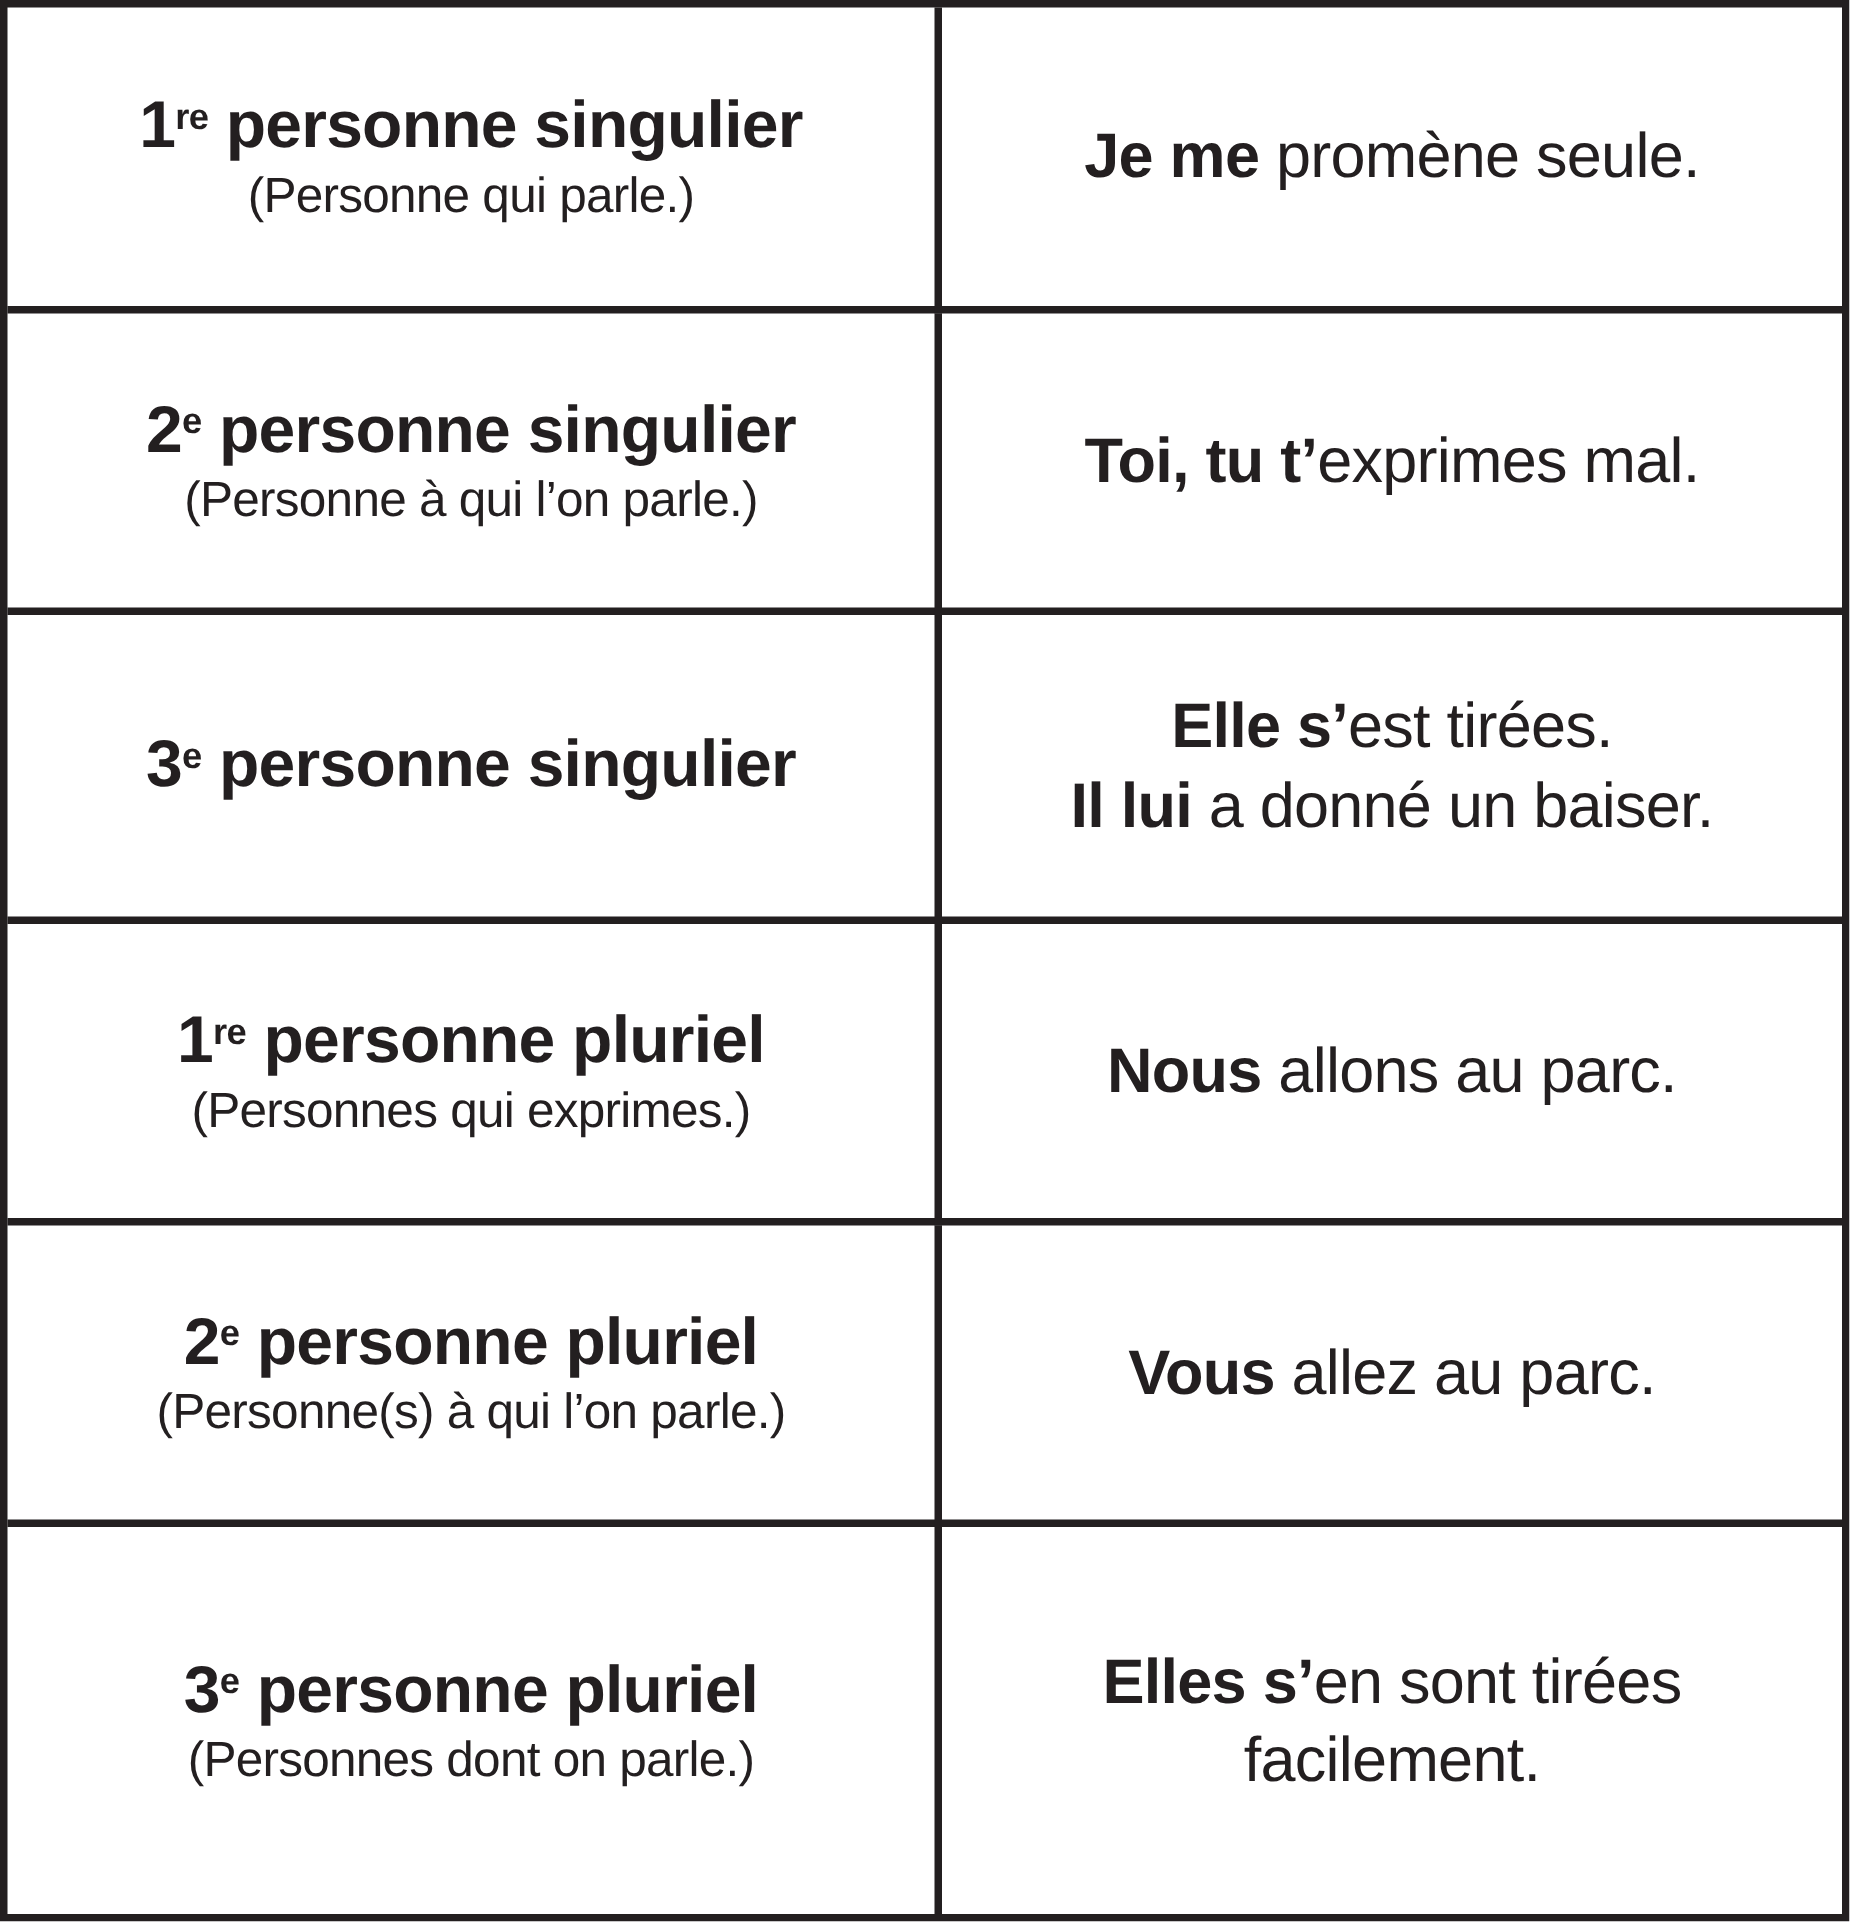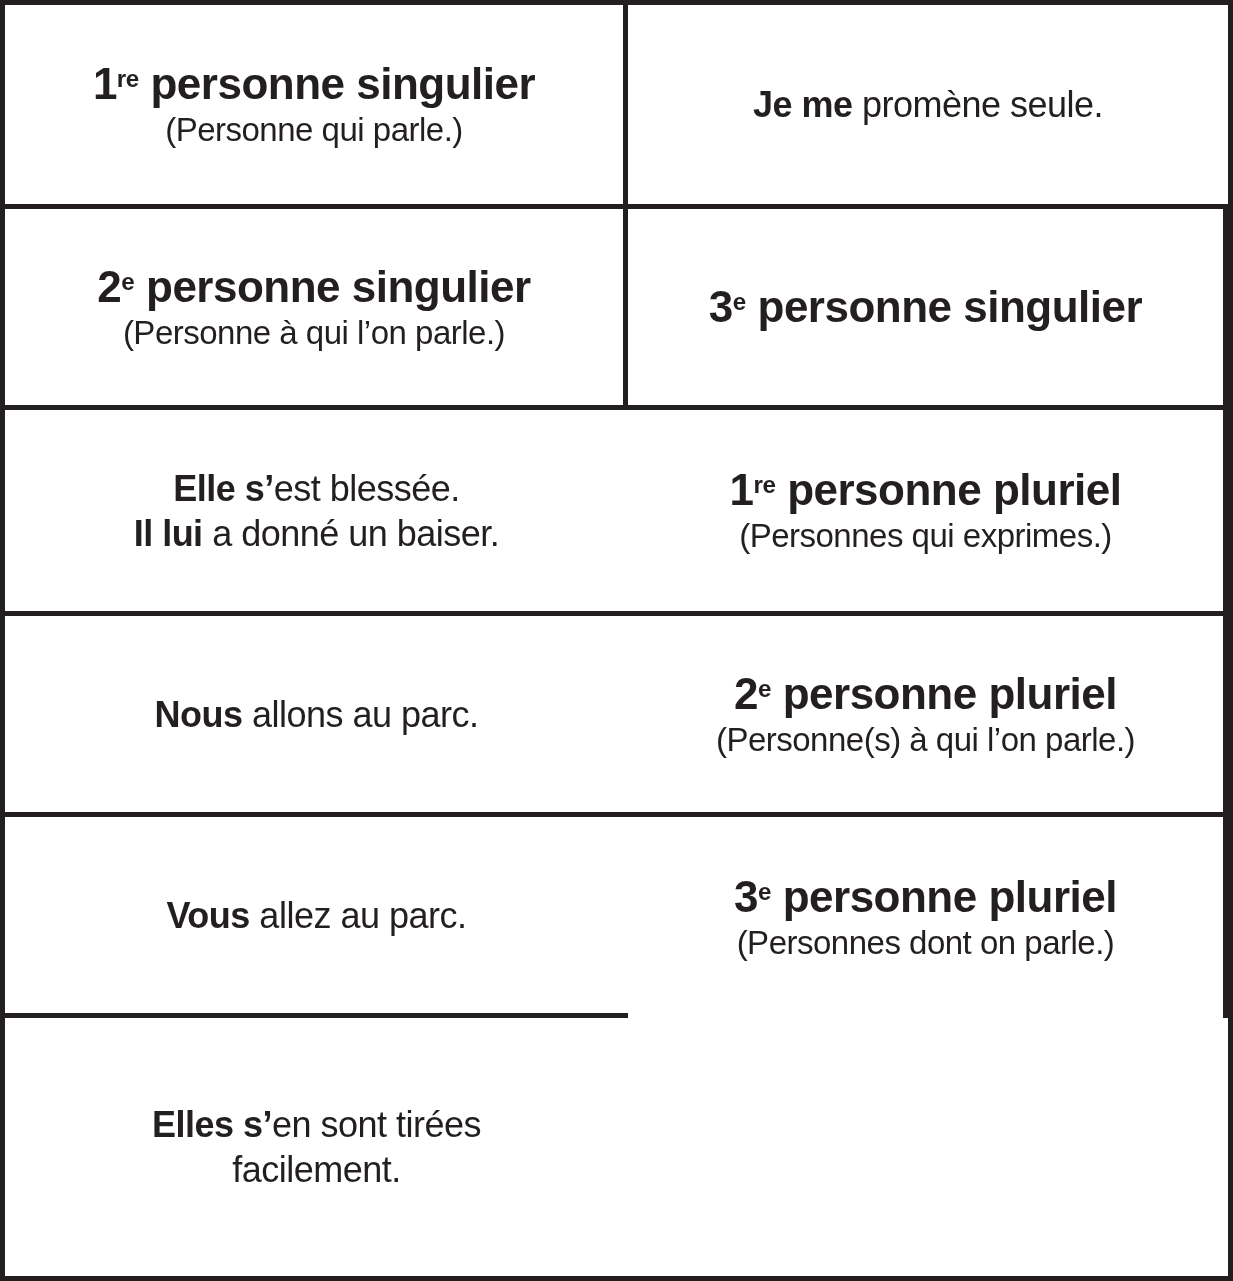--- a/index.html
+++ b/index.html
@@ -44,21 +44,21 @@
     font-weight: 700;
   }
   .person-note {
     font-size: 33px;
     font-weight: 400;
     letter-spacing: -0.5px;
     line-height: 1.2;
     white-space: nowrap;
   }
   .example-line {
-    font-size: 36px;
+    font-size: 42px;
     font-weight: 400;
     letter-spacing: -0.5px;
     line-height: 1.25;
     white-space: nowrap;
   }
   .example-line .seg.bold { font-weight: 700; }
 </style>
 </head>
 <body>
 
@@ -68,26 +68,29 @@
     <div class="person-note">(Personne qui parle.)</div>
   </div>
   <div class="cell example-cell">
       <div class="example-line"><span class="seg bold">Je me</span><span class="seg"> promène seule.</span></div>
     </div>
 
   <div class="cell label-cell">
     <div class="person-title"><span>2</span><sup>e</sup><span> personne singulier</span></div>
     <div class="person-note">(Personne à qui l’on parle.)</div>
   </div>
+  <div class="cell example-cell">
+      <div class="example-line"><span class="seg bold">Toi, tu t’</span><span class="seg">exprimes mal.</span></div>
+    </div>
 
   <div class="cell label-cell">
     <div class="person-title"><span>3</span><sup>e</sup><span> personne singulier</span></div>
   </div>
   <div class="cell example-cell">
-      <div class="example-line"><span class="seg bold">Elle s’</span><span class="seg">est blessée.</span></div>
+      <div class="example-line"><span class="seg bold">Elle s’</span><span class="seg">est tirées.</span></div>
       <div class="example-line"><span class="seg bold">Il lui</span><span class="seg"> a donné un baiser.</span></div>
     </div>
 
   <div class="cell label-cell">
     <div class="person-title"><span>1</span><sup>re</sup><span> personne pluriel</span></div>
     <div class="person-note">(Personnes qui exprimes.)</div>
   </div>
   <div class="cell example-cell">
       <div class="example-line"><span class="seg bold">Nous</span><span class="seg"> allons au parc.</span></div>
     </div>

